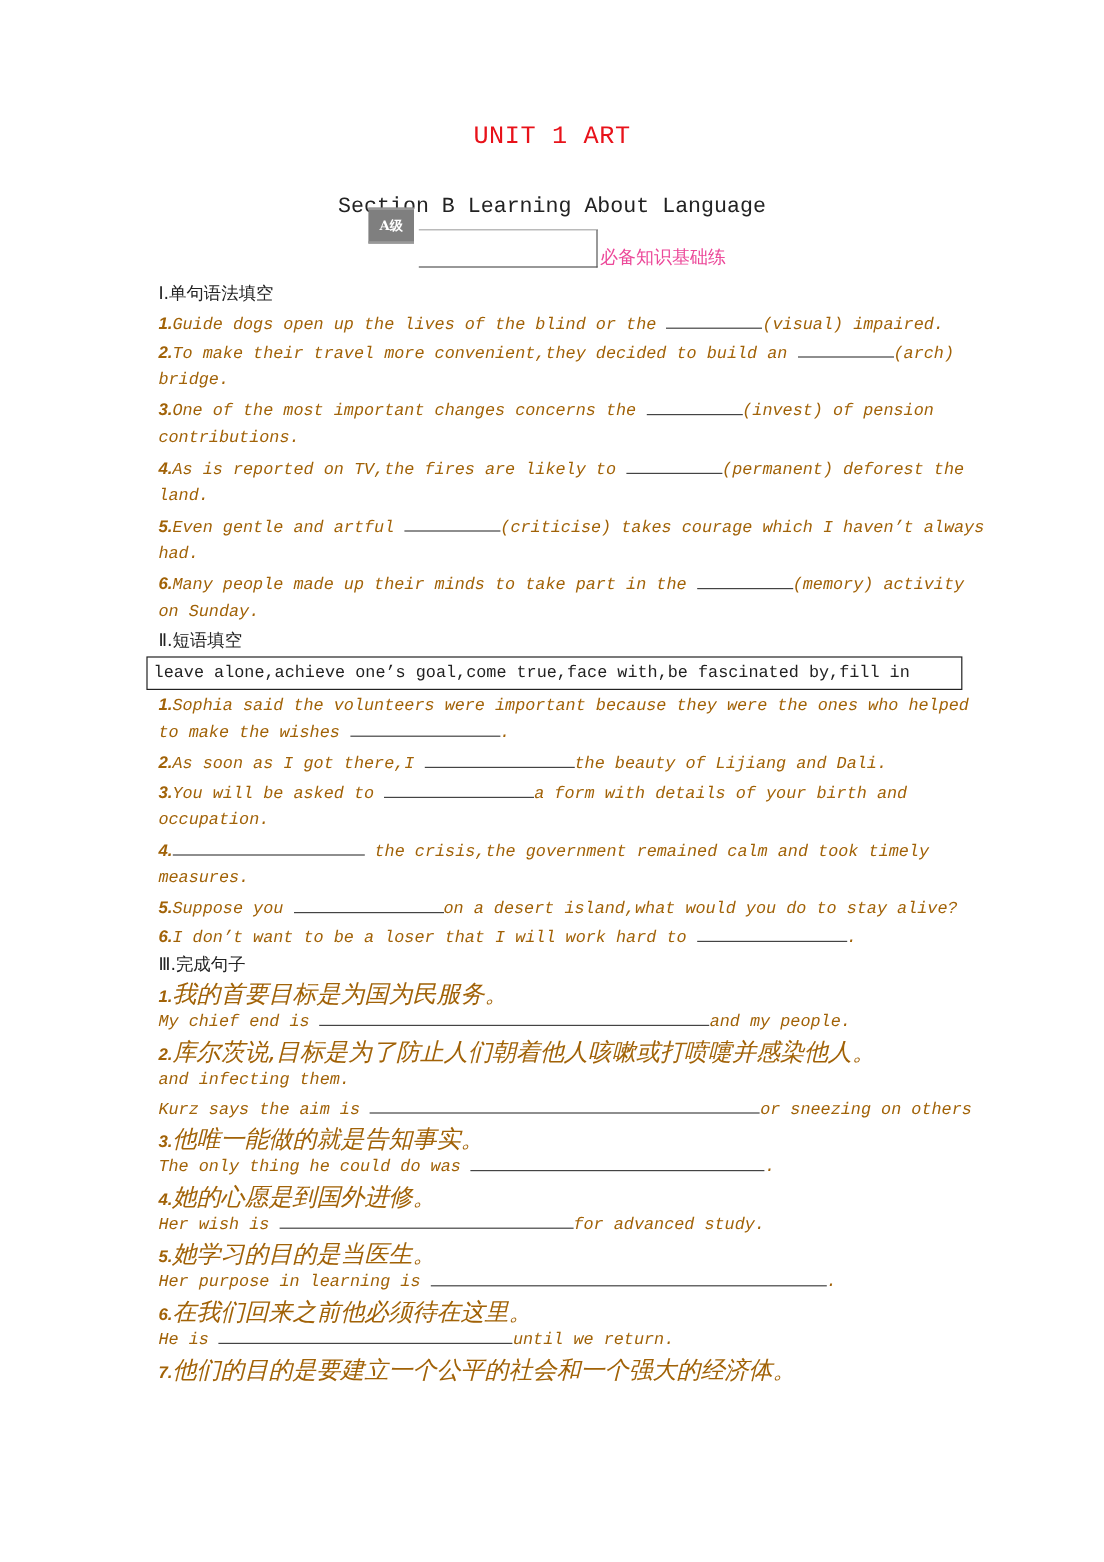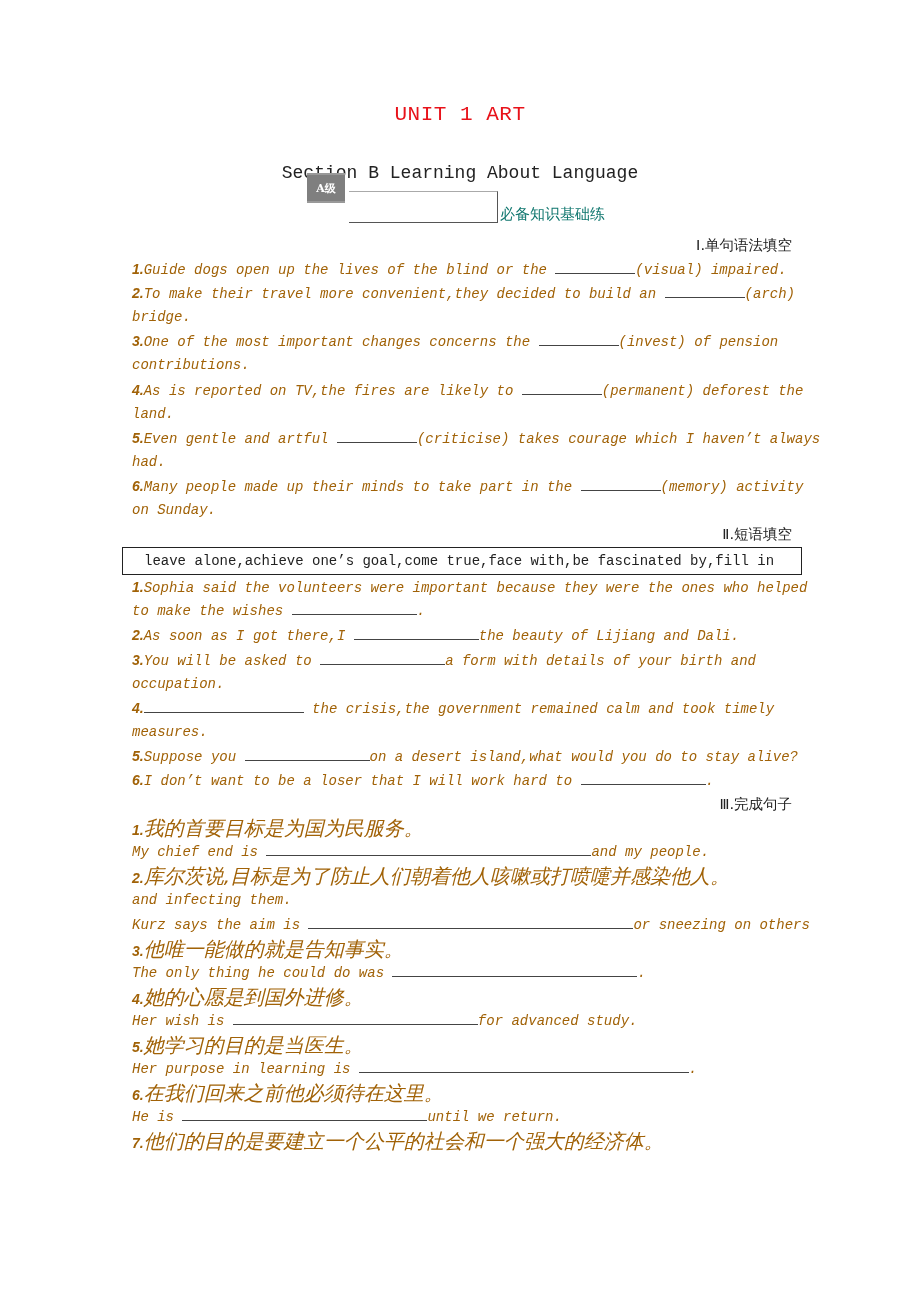--- a/index.html
+++ b/index.html
@@ -10,29 +10,29 @@
     font-family: "Liberation Mono", "DejaVu Sans Mono", monospace; font-size: 21px; color: #e8121a;
     letter-spacing: 0.5px; }
   .subtitle { position: absolute; left: 0; width: 920px; top: 163px; text-align: center;
     font-family: "Liberation Mono", "DejaVu Sans Mono", monospace; font-size: 18px; color: #222; }
   .level-row { position: absolute; top: 189px; left: 307px; height: 34px; display: flex; align-items: flex-end; }
   .badge { width: 38px; height: 26px; background: #7f7f7f; color: #ffffff; font-weight: bold;
     font-family: "DejaVu Serif", serif; font-size: 11px; display: flex; align-items: center; justify-content: center;
     border-top: 2px solid #999; border-bottom: 2px solid #999; margin-bottom: 20px; }
   .blank-box { width: 148px; height: 30px; border-right: 1.5px solid #555; border-bottom: 1.5px solid #555;
     border-top: 1px solid #aaa; margin-left: 4px; }
-  .level-label { font-size: 15px; font-family: "DejaVu Sans", sans-serif; margin-left: 2px; line-height: 18px; color: #0f766e; }
+  .level-label { font-size: 15px; font-family: "DejaVu Sans", sans-serif; margin-left: 2px; line-height: 18px; color: #ec4899; }
   .content { position: absolute; left: 132px; top: 233px; width: 660px; }
   .line { font-family: "Liberation Mono", "DejaVu Sans Mono", monospace; font-size: 14px; line-height: 24.1px;
     white-space: pre; color: #a16207; height: 24.1px; font-style: italic; }
-  .heading { font-family: "DejaVu Sans", sans-serif; font-size: 14.5px; line-height: 24.1px; height: 24.1px; color: #222; text-align: right; }
+  .heading { font-family: "DejaVu Sans", sans-serif; font-size: 14.5px; line-height: 24.1px; height: 24.1px; color: #222; }
   .zh { font-family: "DejaVu Sans", sans-serif; font-size: 20px; }
   .num { font-weight: bold; font-family: "Liberation Sans", sans-serif; }
   .blank { display: inline-block; border-bottom: 1px solid #444; height: 14px; vertical-align: baseline; }
-  .word-box { border: 1.5px solid #222; height: 26px; margin: 1px -10px 0 -10px; padding-left: 21px;
+  .word-box { border: 1.5px solid #222; height: 26px; margin: 1px -10px 0 -10px; padding-left: 5px;
     font-family: "Liberation Mono", "DejaVu Sans Mono", monospace; font-size: 14px; line-height: 26px; white-space: pre; color: #222; }
 </style>
 </head>
 <body>
 
 <div class="page">
   <div class="title">UNIT 1  ART</div>
   <div class="subtitle">Section B  Learning About Language</div>
   <div class="level-row">
     <div class="badge">A级</div>

